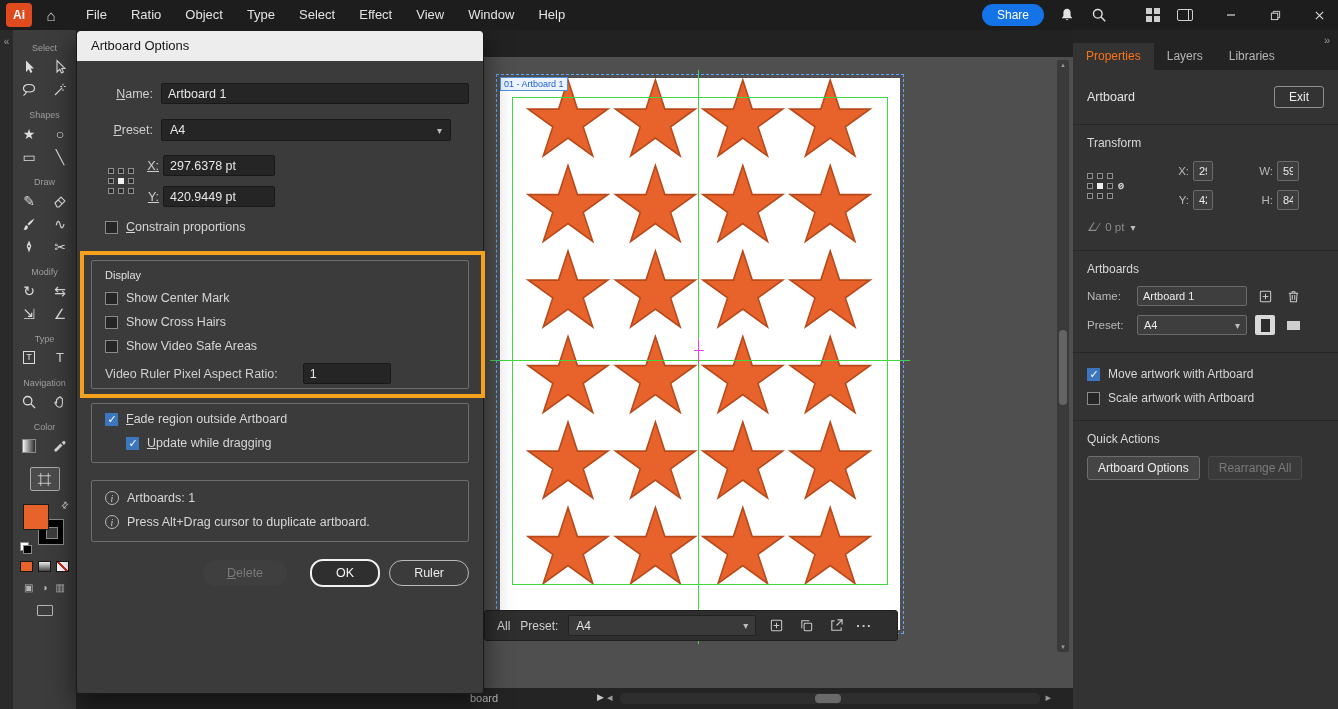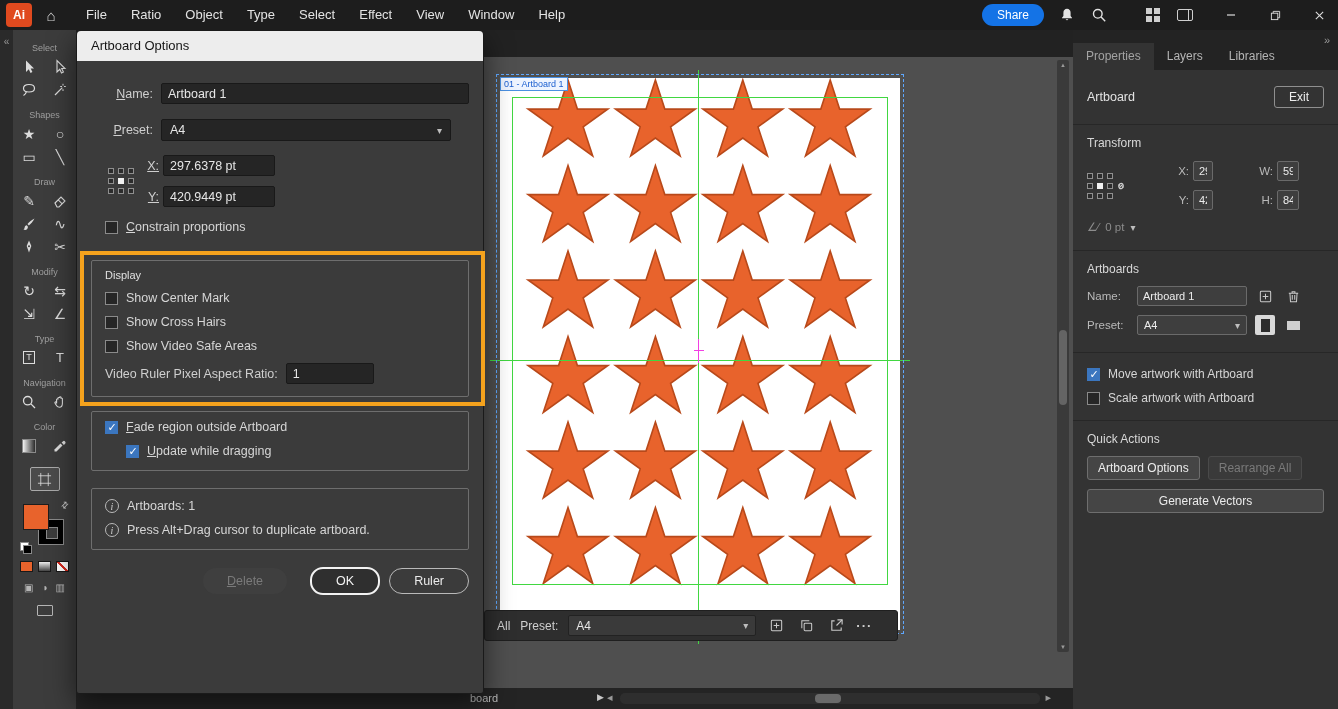--- a/index.html
+++ b/index.html
@@ -76,21 +76,21 @@
   .h-track { position:absolute; left:544px; right:33px; top:5px; height:11px; background:#2e2e2e; border-radius:5px; }
   .h-thumb { position:absolute; left:195px; width:26px; top:1px; height:9px; background:#6a6a6a; border-radius:4px; }
   .h-arrow { position:absolute; top:3px; font-size:11px; color:#9a9a9a; }
 
   
   #panel { position:absolute; left:1073px; top:30px; right:0; bottom:0; background:#333333; z-index:10; }
   .panel-top { position:absolute; top:0; left:0; right:0; height:40px; background:#232323; }
   .panel-collapse { position:absolute; right:8px; top:4px; color:#9a9a9a; font-size:11px; }
   .tabs { position:absolute; bottom:0; left:0; display:flex; }
   .tab { font-size:12px; line-height:27px; height:27px; padding:0 13px; color:#b5b5b5; }
-  .tab.active { background:#333333; color:#a3a3a3; }
+  .tab.active { background:#333333; color:#f97316; }
   .panel-body { position:absolute; top:40px; bottom:0; left:0; right:0; font-size:12px; }
   .sec { padding:11px 14px; border-bottom:1px solid #272727; position:relative; }
   .sec-title { font-size:12px; color:#d8d8d8; margin-bottom:10px; }
   .hdr-row { display:flex; align-items:center; justify-content:space-between; height:26px; }
   .exit-btn { height:22px; padding:0 14px; background:transparent; border:1px solid #8f8f8f; border-radius:3px; color:#ececec; font-size:12px; }
   .tf-grid { display:grid; grid-template-columns:26px 16px 64px 20px 64px 22px; grid-template-rows:22px 22px; row-gap:7px; align-items:center; }
   .locator { display:grid; grid-template-columns:repeat(3,6px); gap:4px; width:26px; }
   .locator .dot { width:6px; height:6px; border:1px solid #8f8f8f; background:#2c2c2c; }
   .locator .dot.sel { background:#f2f2f2; border-color:#f2f2f2; }
   .tf-lb { color:#b9b9b9; font-size:11.5px; text-align:right; padding-right:4px; }
@@ -138,21 +138,21 @@
   .xy { width:18px; flex:0 0 18px; padding-right:4px; }
   .orient-row { margin-top:15px; }
   .orient-btn { width:24px; height:26px; margin-right:7px; border-radius:2px; display:flex; align-items:center; justify-content:center; background:#3a3a3a; border:1px solid #2c2c2c; }
   .orient-btn.selected { background:#595959; border-color:#9a9a9a; }
   .constrain-row { margin-top:13px; margin-left:14px; margin-bottom:0; }
   .cb-label { color:#d6d6d6; font-size:12.5px; }
   .groupbox { border:1px solid #6e6e6e; border-radius:2px; padding:8px 13px 4px; position:relative; }
   .display-group { margin-top:26px; }
   .group-title { font-size:11px; color:#e0e0e0; margin-bottom:10px; }
   .annotation { position:absolute; left:-12px; right:-17px; top:-10px; bottom:-10px; border:4px solid #f4a21d; pointer-events:none; z-index:6; }
-  .ratio-row { margin:3px 0 8px; }
+  .ratio-row { margin:3px 0 0;gap:17px; }
   .ratio-lb { color:#cfcfcf; font-size:12.5px; margin-right:8px; }
   .w88 { width:88px; }
   .global-group { margin-top:14px; padding-bottom:2px; }
   .indent { margin-left:21px; }
   .info-group { margin-top:17px; padding:10px 13px; }
   .info-row { display:flex; align-items:center; gap:8px; margin-bottom:10px; color:#d6d6d6; font-size:12.5px; }
   .i-ic { width:14px; height:14px; flex:0 0 14px; border:1px solid #b9b9b9; border-radius:50%; color:#cfcfcf; font-size:10px; font-style:italic; display:flex; align-items:center; justify-content:center; font-family:"Liberation Serif",serif; }
   .btn-row { margin-top:17px; display:flex; justify-content:flex-end; align-items:center; gap:9px; }
   .pill { height:26px; border-radius:13px; font-size:12.5px; padding:0 24px; font-family:"Liberation Sans",sans-serif; }
   .btn-delete { background:#3f3f3f; border:none; color:#7a7a7a; margin-right:14px; }
@@ -546,21 +546,20 @@
           <span class="cb-label" style="font-size:12px">Scale artwork with Artboard</span>
         </div>
       </div>
 
       <div class="sec" style="border-bottom:none;">
         <div class="sec-title">Quick Actions</div>
         <div class="qa-row">
           <button class="qa-btn">Artboard Options</button>
           <button class="qa-btn dim">Rearrange All</button>
         </div>
-        <button class="qa-btn qa-full">Generate Vectors</button>
       </div>
     </div>
   </section>
 
   <div id="dialog">
     <div class="dlg-title">Artboard Options</div>
     <div class="dlg-body">
 
       <div class="drow name-row">
         <label class="flabel u1">Name:</label>

